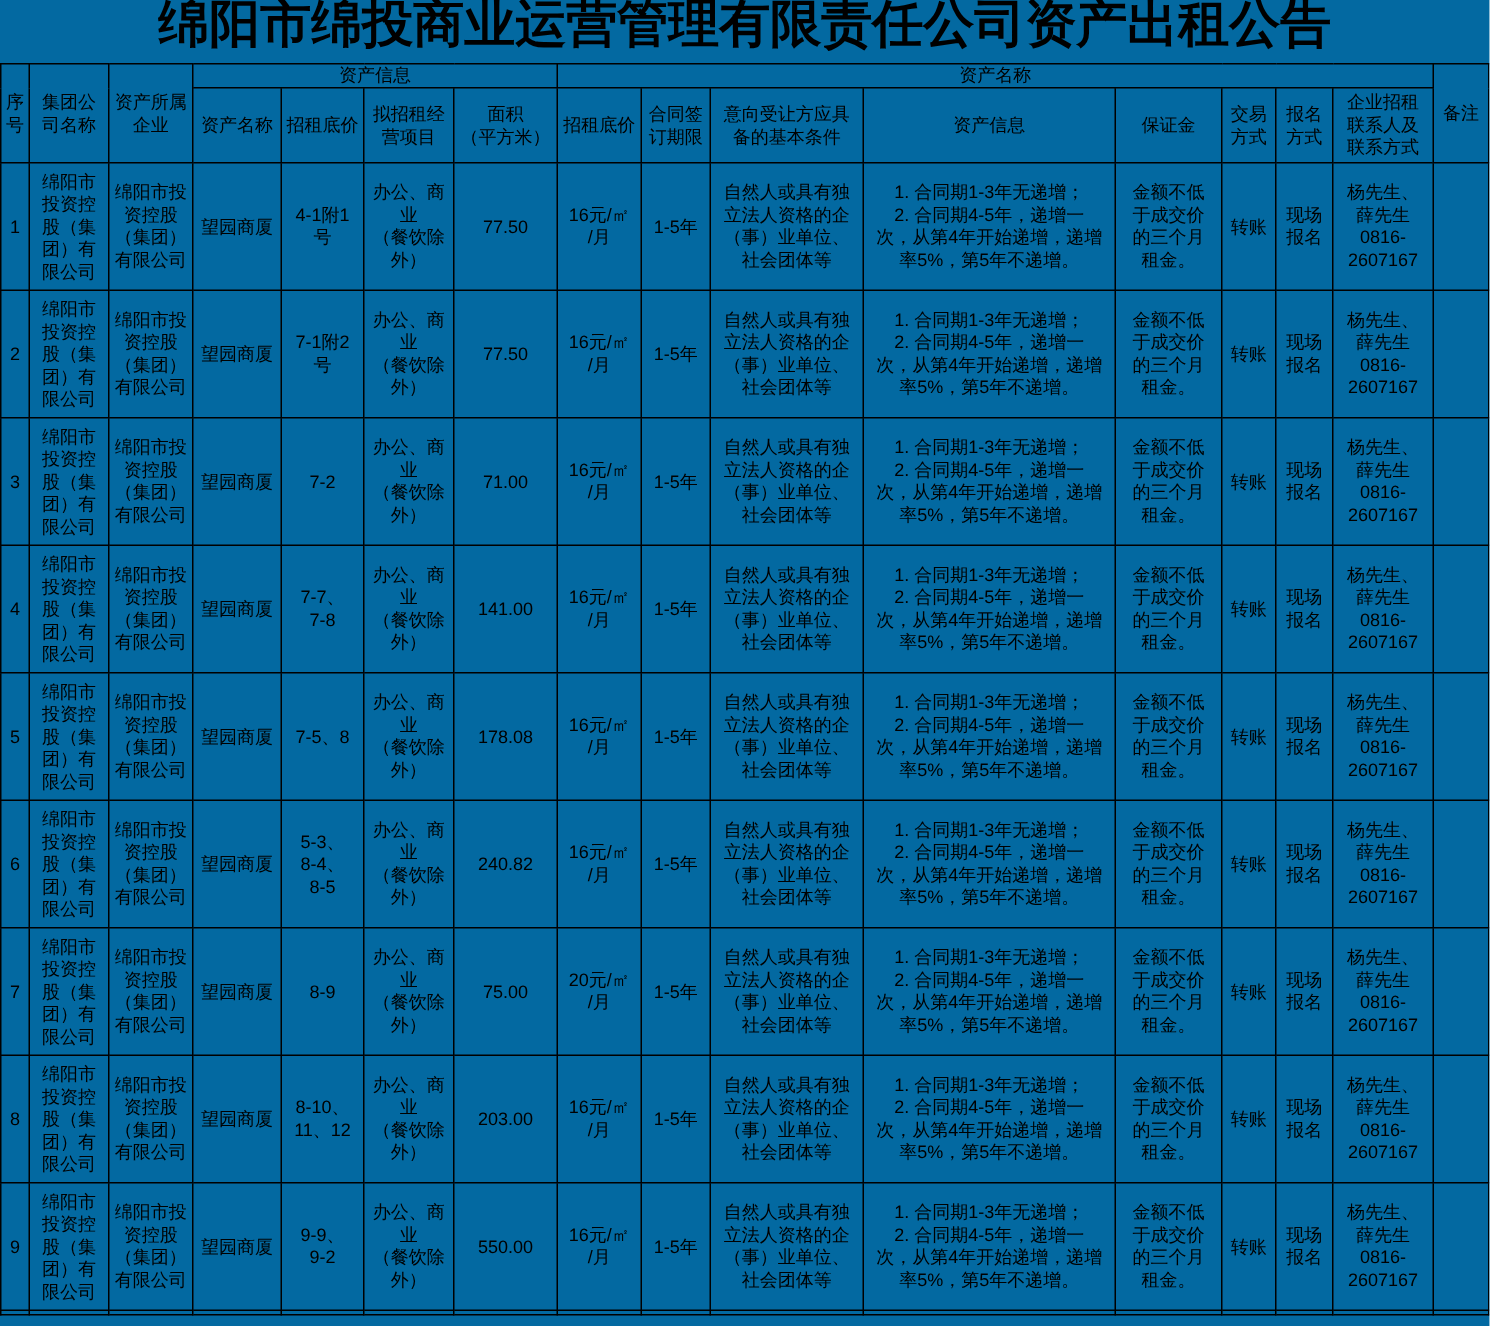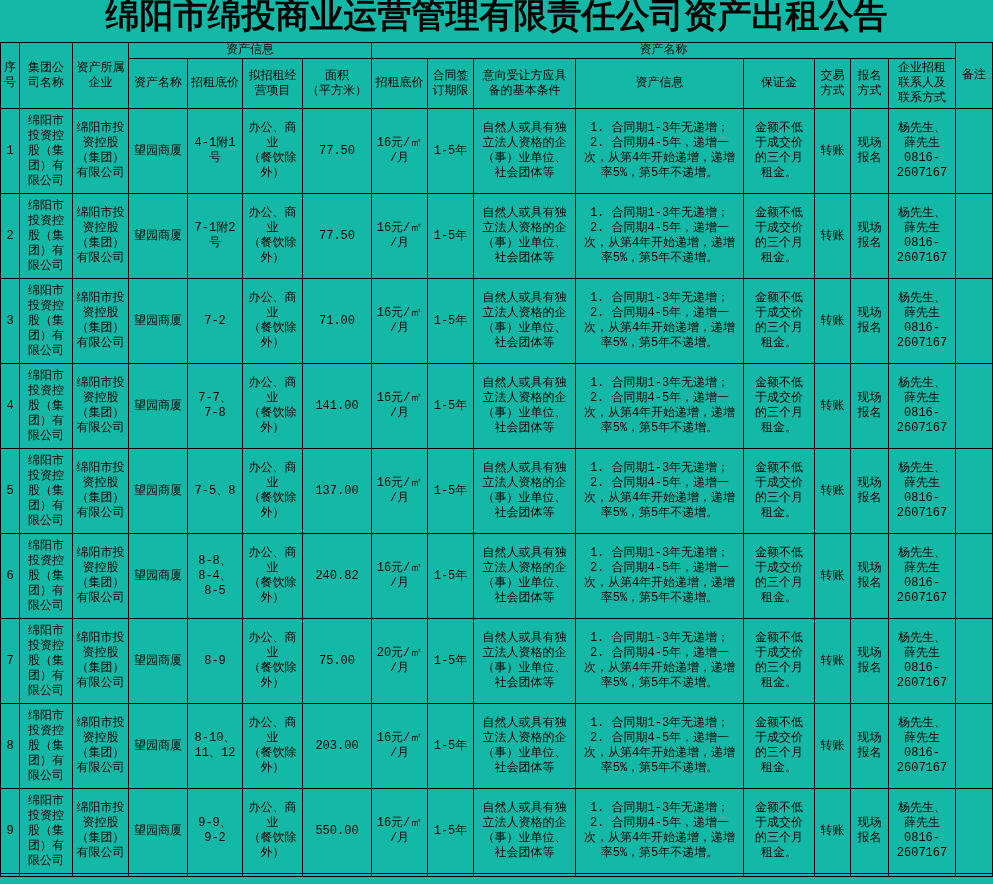--- a/index.html
+++ b/index.html
@@ -1,18 +1,18 @@
 <!DOCTYPE html>
 <html><head>
 <meta charset="utf-8">
 <style>
   html,body { margin:0; padding:0; background:#ffffff; }
   .page {
-    width:993px; height:884px; overflow:hidden; background:#14b8a6;
-    font-family:Liberation Mono, monospace; color:#000000; position:relative;
+    width:993px; height:884px; overflow:hidden; background:#0369a1;
+    font-family:Liberation Sans, sans-serif; color:#000000; position:relative;
   }
   .title-row { height:42px; position:relative; overflow:hidden; }
   .title-text {
     position:absolute; left:0; right:0; top:-7px;
     text-align:center; font-size:34px; font-weight:700; white-space:nowrap;
     letter-spacing:0px; color:#000000;
   }
   table.announce {
     border-collapse:collapse; table-layout:fixed; width:992px;
   }
@@ -275,21 +275,21 @@
           <td>绵阳市投
 资控股
 （集团）
 有限公司</td>
           <td>望园商厦</td>
           <td>7-5、8</td>
           <td>办公、商
 业
 （餐饮除
 外）</td>
-          <td>137.00</td>
+          <td>178.08</td>
           <td>16元/㎡
 /月</td>
           <td>1-5年</td>
           <td class="left">自然人或具有独
 立法人资格的企
 （事）业单位、
 社会团体等</td>
           <td class="left">1. 合同期1-3年无递增；
 2. 合同期4-5年，递增一
 次，从第4年开始递增，递增
@@ -312,21 +312,21 @@
           <td>绵阳市
 投资控
 股（集
 团）有
 限公司</td>
           <td>绵阳市投
 资控股
 （集团）
 有限公司</td>
           <td>望园商厦</td>
-          <td>8-8、
+          <td>5-3、
 8-4、
 8-5</td>
           <td>办公、商
 业
 （餐饮除
 外）</td>
           <td>240.82</td>
           <td>16元/㎡
 /月</td>
           <td>1-5年</td>

